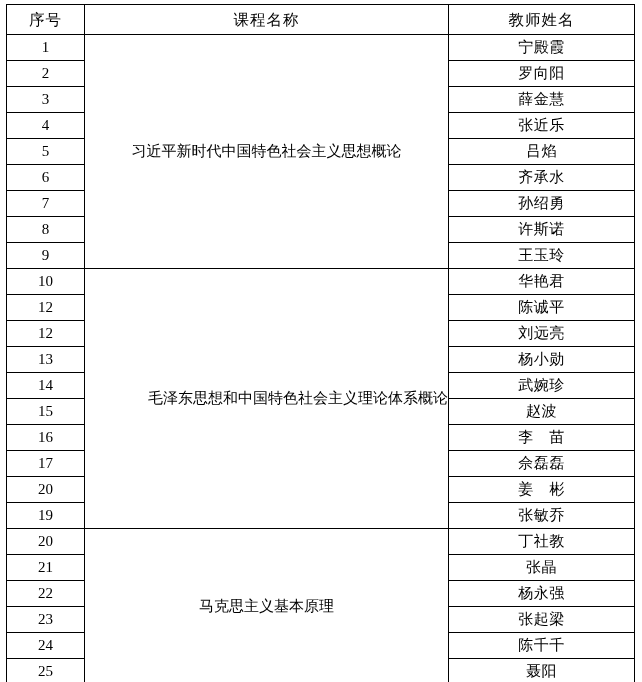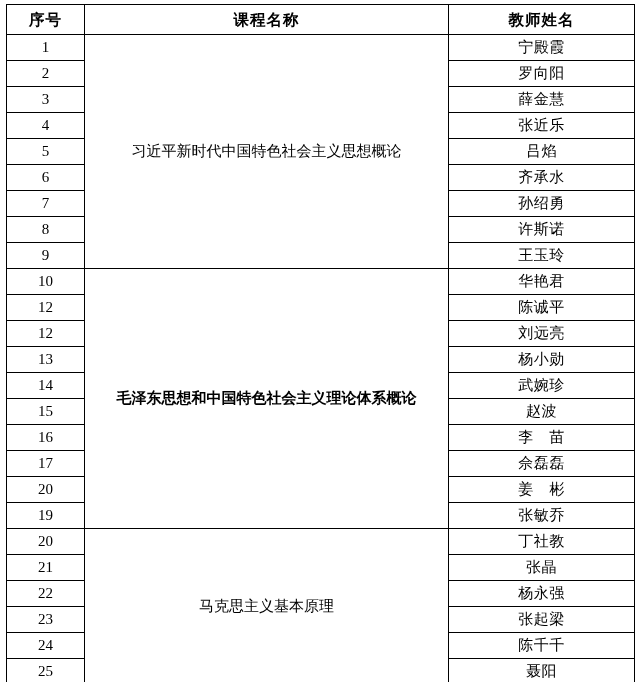--- a/index.html
+++ b/index.html
@@ -33,41 +33,40 @@
   table.course-table td {
     border: 1px solid #000000;
     padding: 0;
     text-align: center;
     vertical-align: middle;
     font-size: 15px;
     line-height: 1.15;
   }
   table.course-table thead th {
     height: 29px;
-    font-weight: bold;
+    font-weight: normal;
     font-size: 15.5px;
     letter-spacing: 1px;
   }
   table.course-table tbody td {
     height: 25px;
   }
   td.idx {
     font-size: 14px;
     font-family: "Liberation Serif", "DejaVu Serif", serif;
   }
   td.course-cell {
     font-size: 15px;
     padding: 0 14px;
     text-align: center;
     line-height: 1.5;
     margin-left: 15px;
   }
   td.course-cell.align-left {
-    text-align: center;
-    font-weight: bold;
+    text-align: right;
   }
   td.teacher {
     font-size: 15px;
     letter-spacing: 0.5px;
     margin-left: 44px;
   }
 </style>
 </head>
 <body>
 

